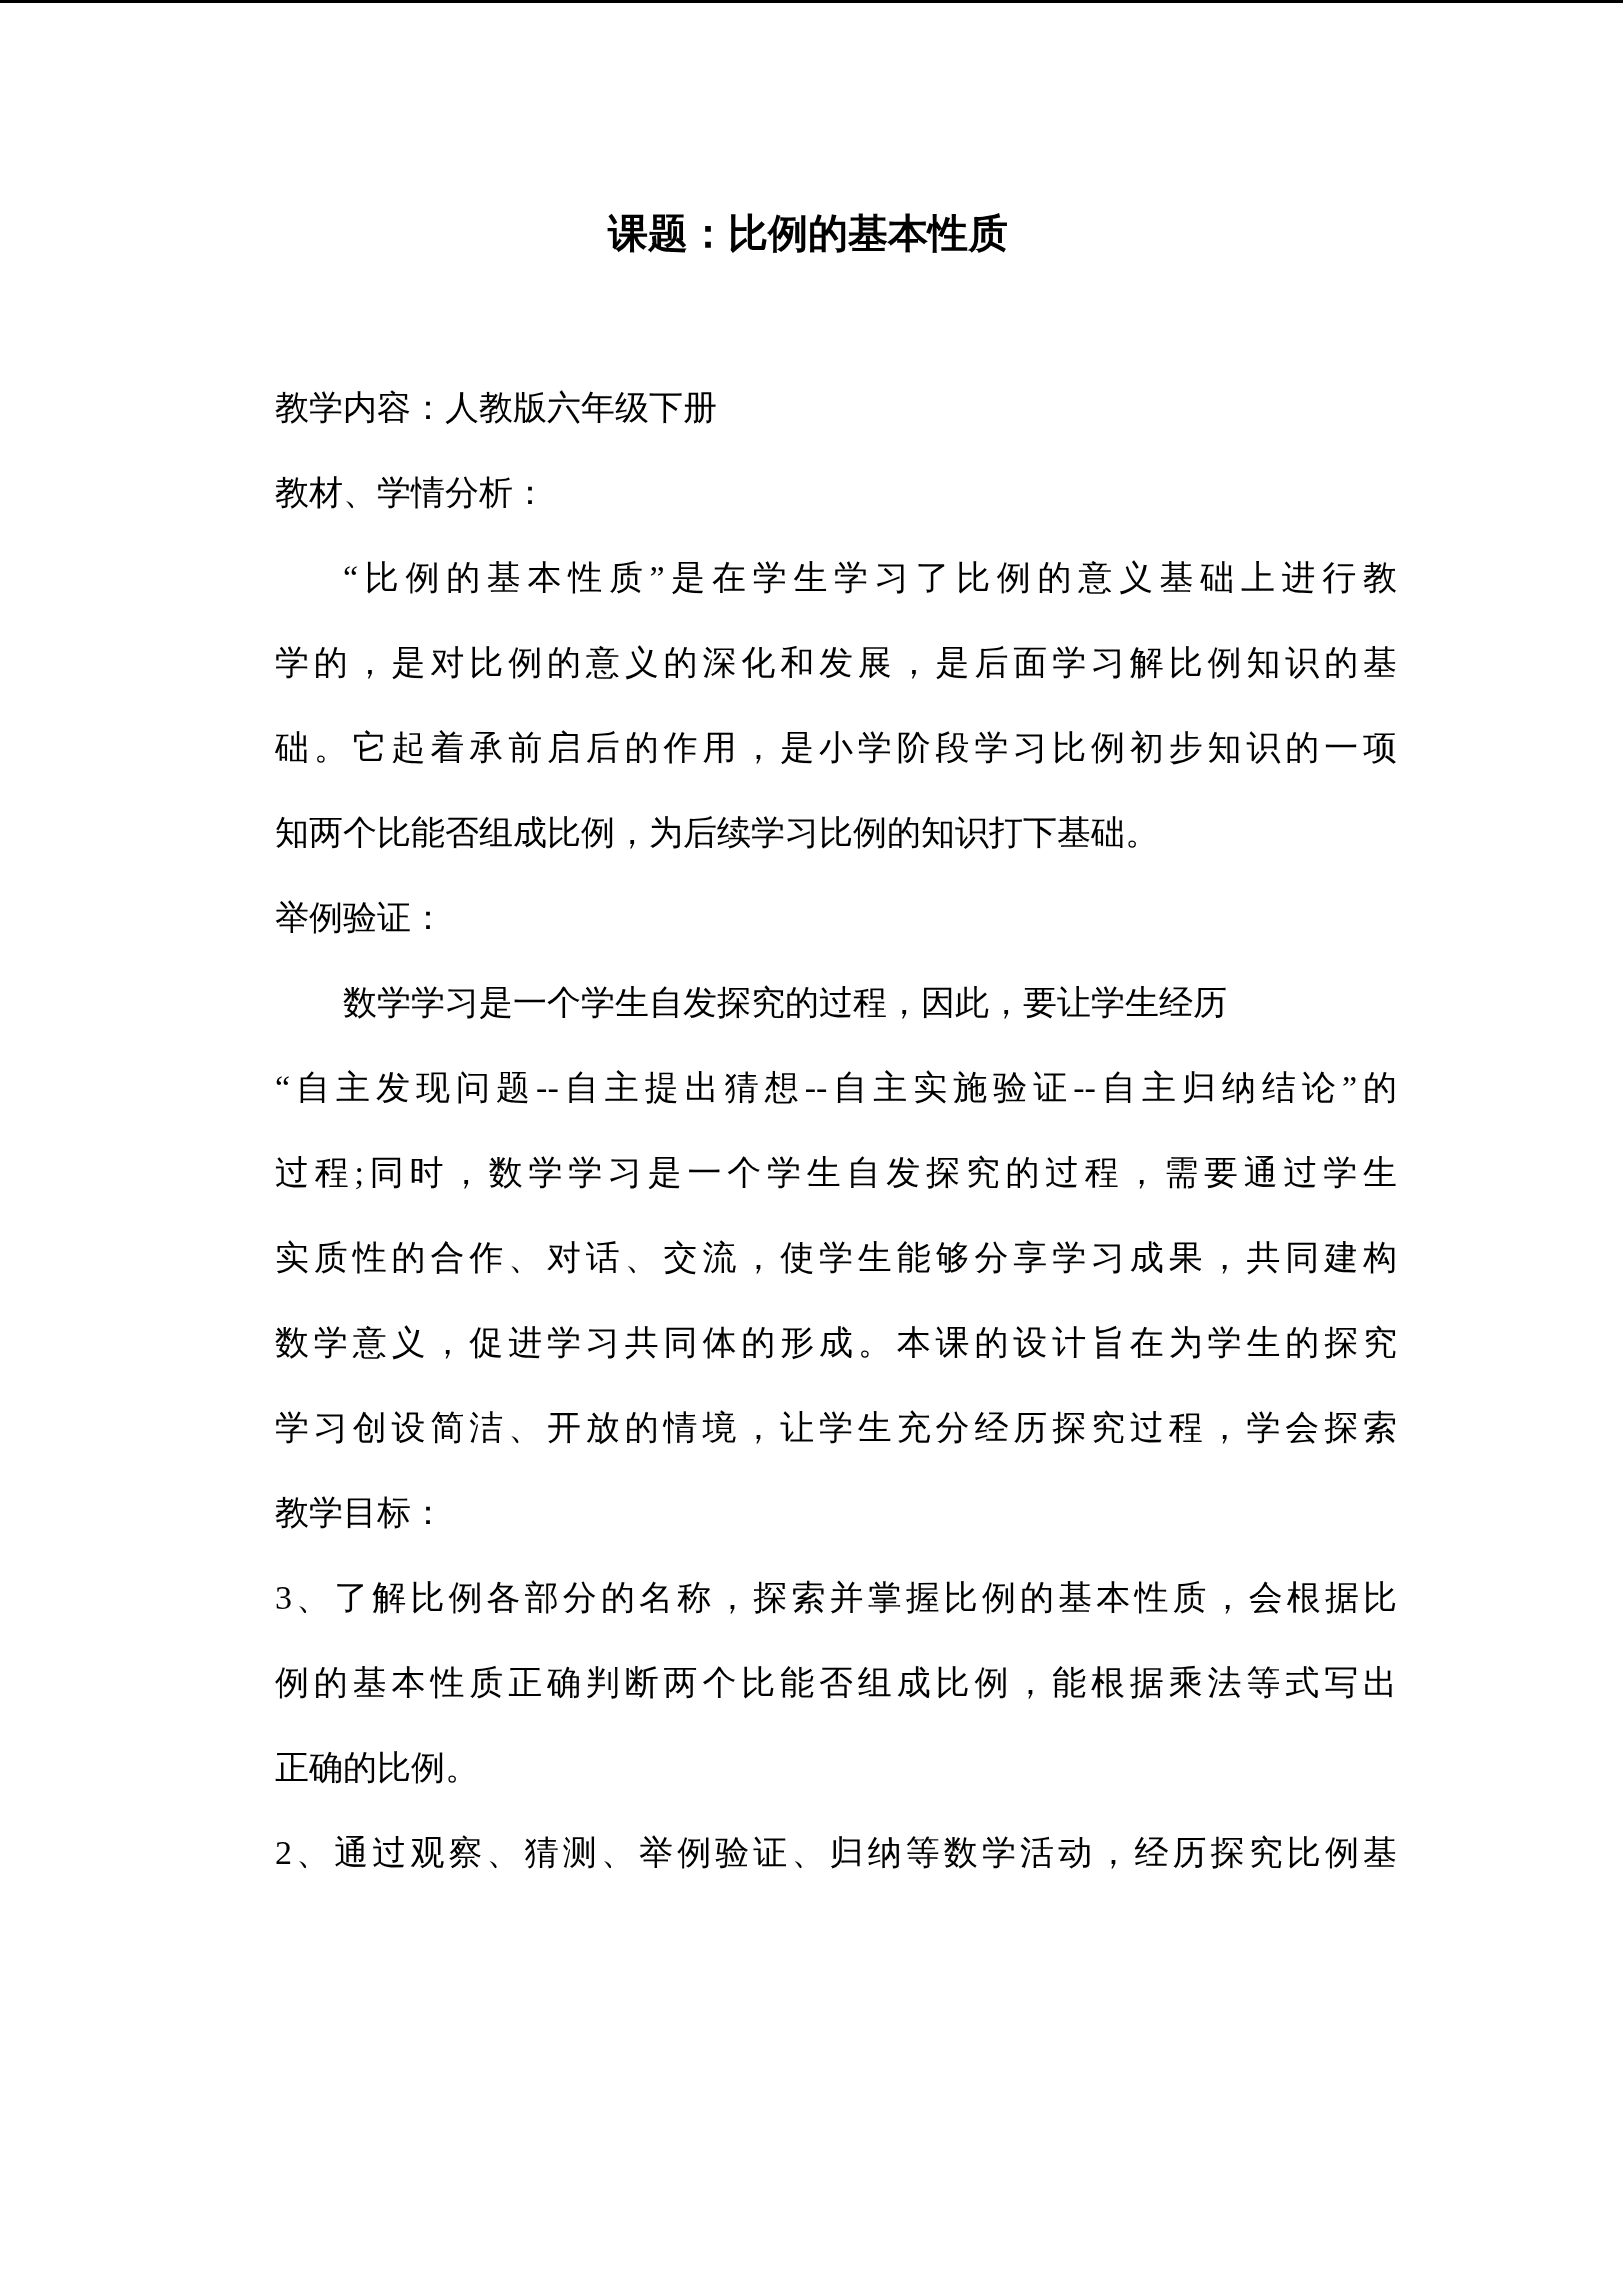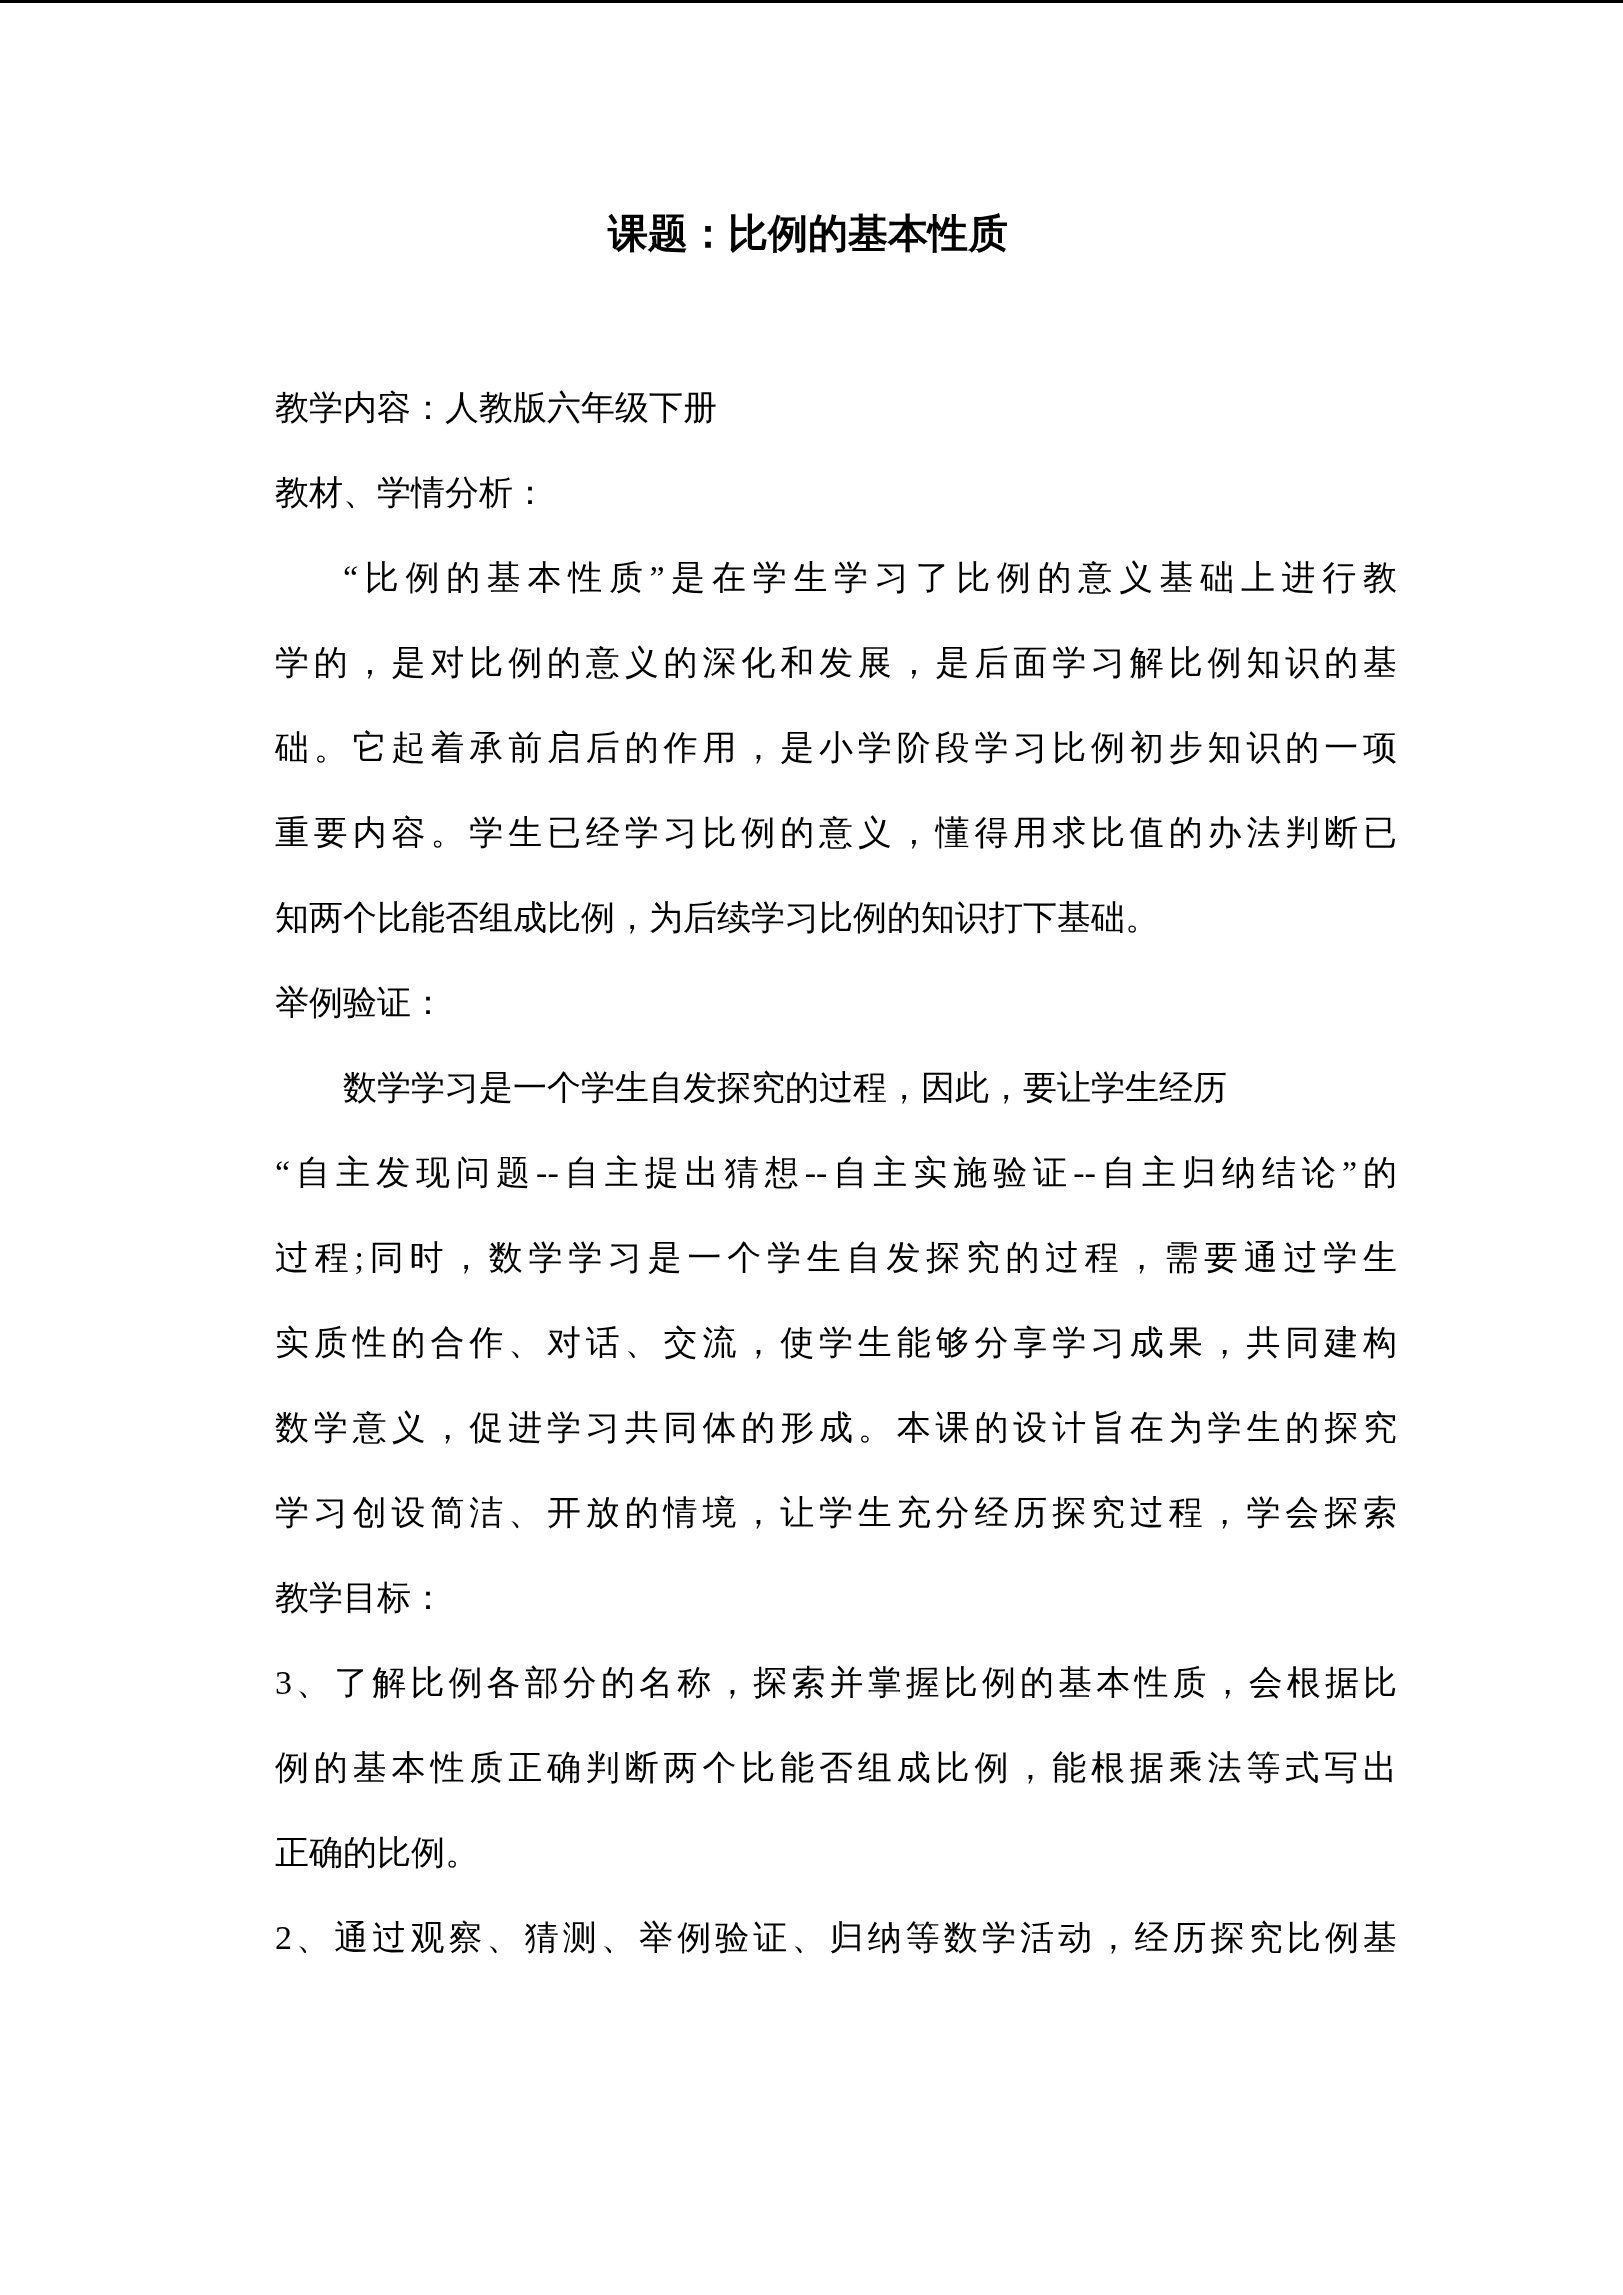--- a/index.html
+++ b/index.html
@@ -70,21 +70,20 @@
   <div class="top-border"></div>
 
   <div class="doc-title">课题：比例的基本性质</div>
 
   <div class="doc-body">
     <div class="line">教学内容：人教版六年级下册</div>
     <div class="line">教材、学情分析：</div>
     <div class="line indent fill">“比例的基本性质”是在学生学习了比例的意义基础上进行教</div>
     <div class="line fill">学的，是对比例的意义的深化和发展，是后面学习解比例知识的基</div>
     <div class="line fill">础。它起着承前启后的作用，是小学阶段学习比例初步知识的一项</div>
-    <div class="line fill">重要内容。学生已经学习比例的意义，懂得用求比值的办法判断已</div>
     <div class="line">知两个比能否组成比例，为后续学习比例的知识打下基础。</div>
     <div class="line">举例验证：</div>
     <div class="line indent">数学学习是一个学生自发探究的过程，因此，要让学生经历</div>
     <div class="line fill">“自主发现问题--自主提出猜想--自主实施验证--自主归纳结论”的</div>
     <div class="line fill">过程;同时，数学学习是一个学生自发探究的过程，需要通过学生</div>
     <div class="line fill">实质性的合作、对话、交流，使学生能够分享学习成果，共同建构</div>
     <div class="line fill">数学意义，促进学习共同体的形成。本课的设计旨在为学生的探究</div>
     <div class="line fill">学习创设简洁、开放的情境，让学生充分经历探究过程，学会探索</div>
     <div class="line">教学目标：</div>
     <div class="line fill">3、了解比例各部分的名称，探索并掌握比例的基本性质，会根据比</div>

